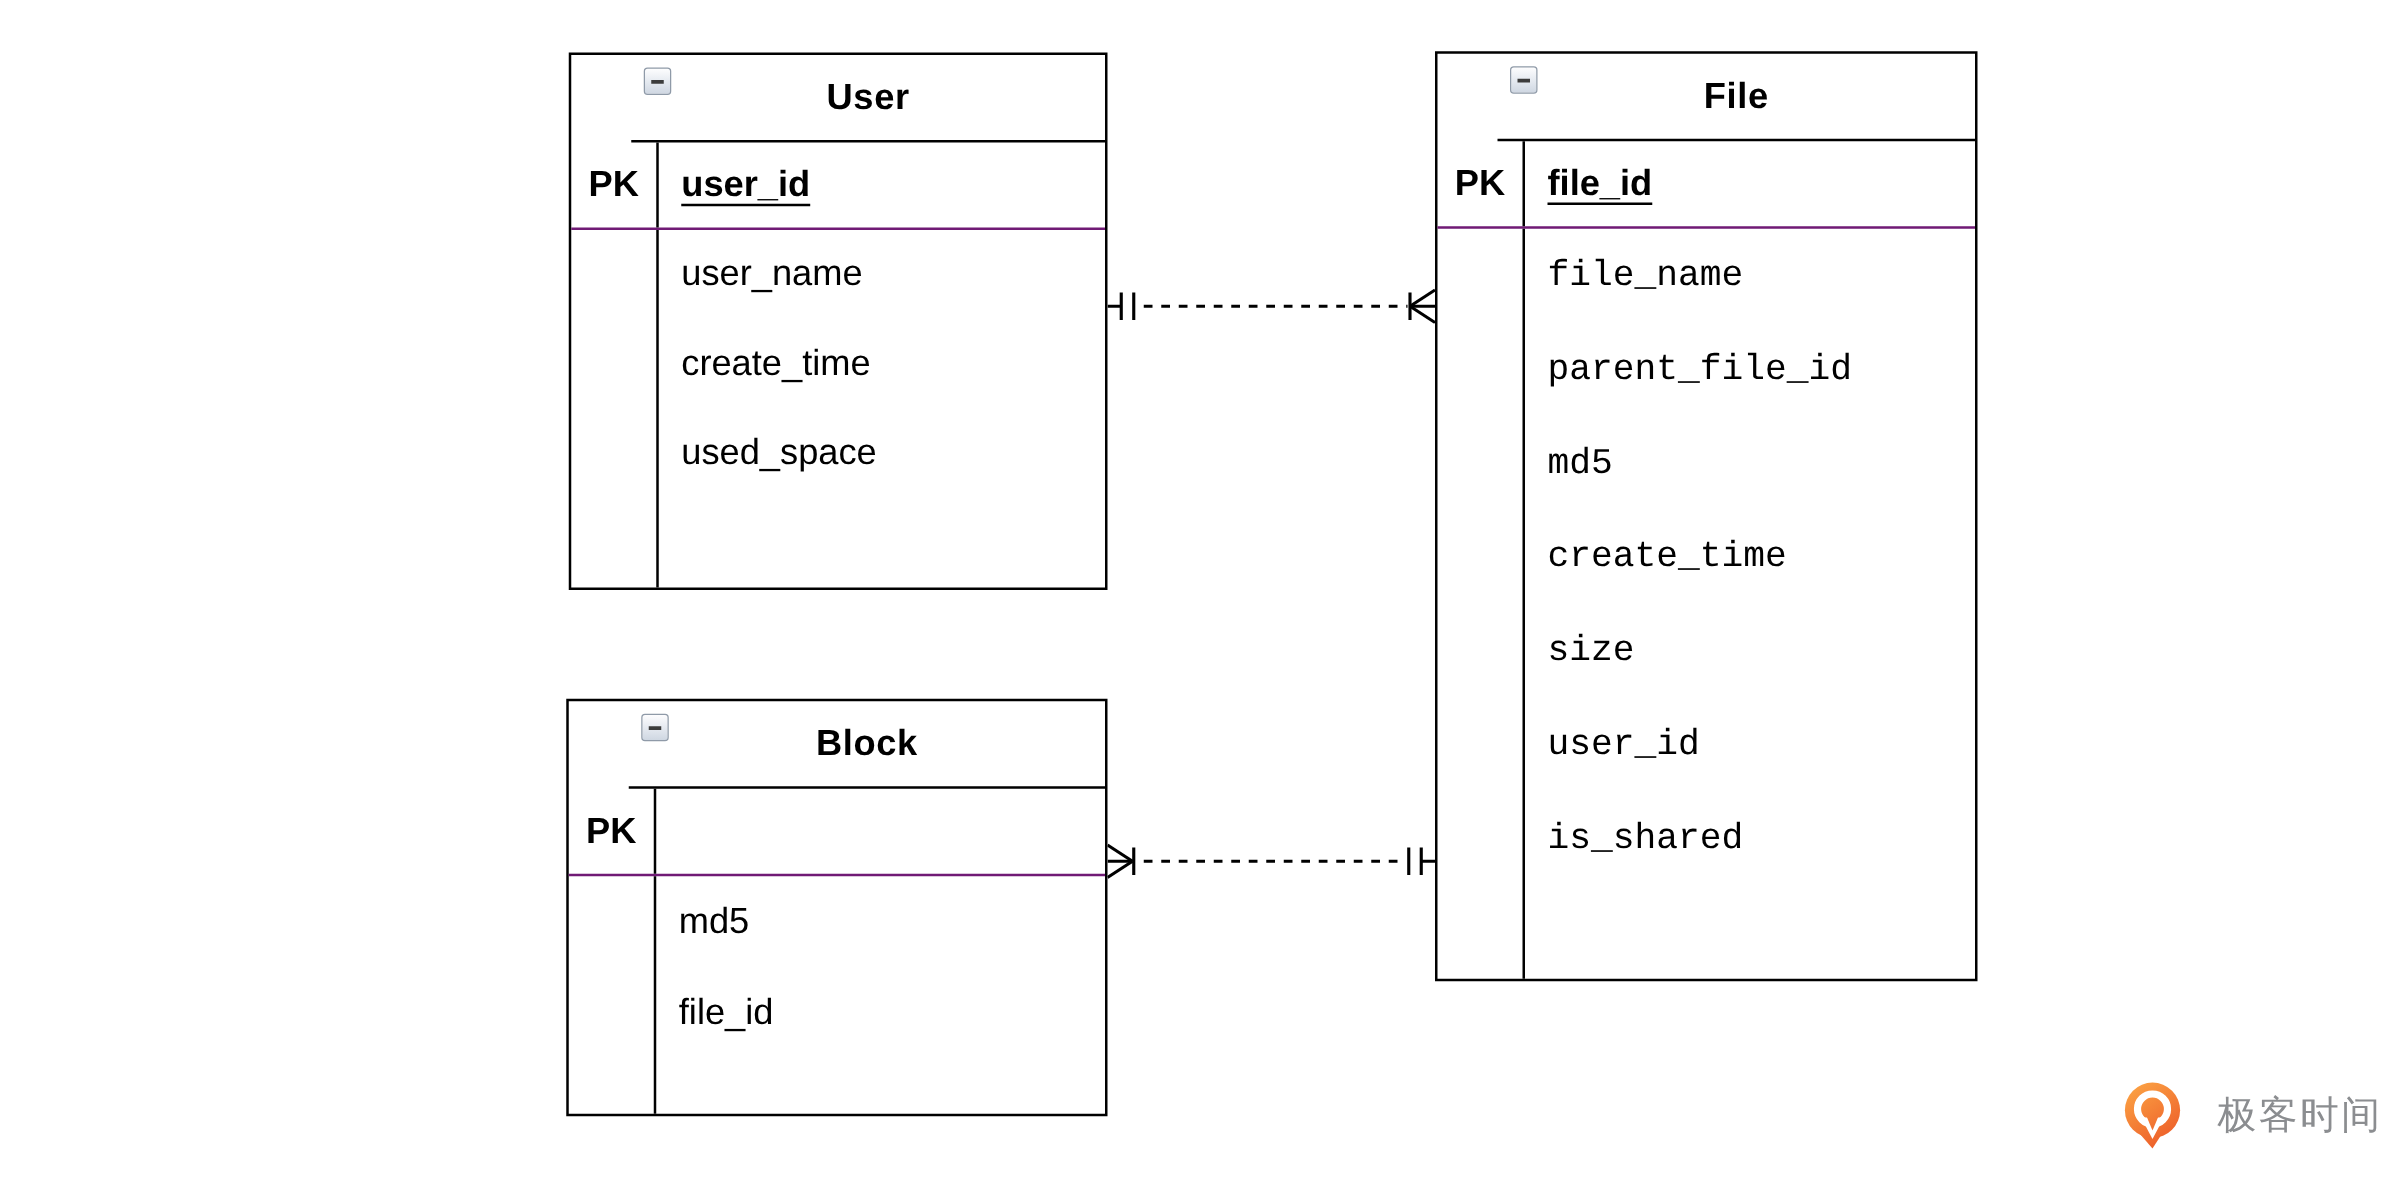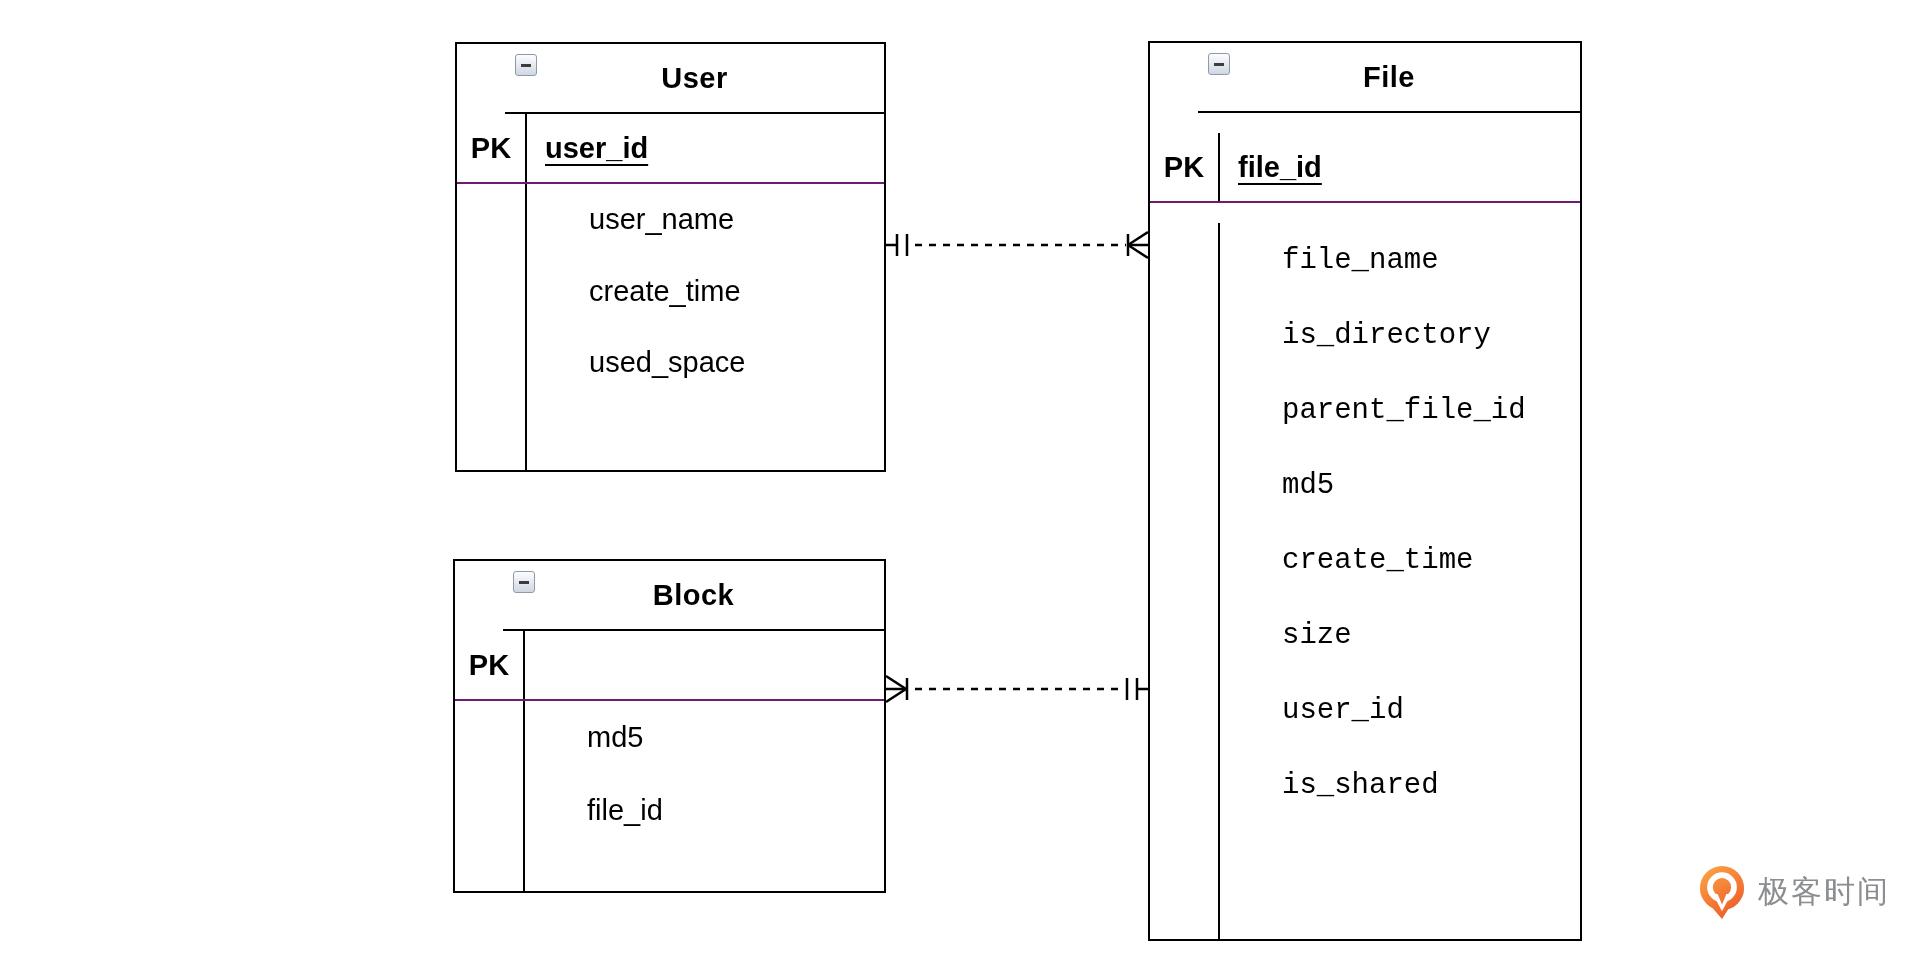--- a/index.html
+++ b/index.html
@@ -92,44 +92,43 @@
   .body-fields{
     flex:1;
     display:flex;
     flex-direction:column;
   }
   .field-row{
     display:flex;
     align-items:center;
     padding-left:18px;
     font-size:29px;
-    margin-left:44px;
   }
   .rows-4 .field-row{height:71.5px;flex:0 0 71.5px;}
   .rows-8 .field-row{height:75px;flex:0 0 75px;font-family:Liberation Mono, monospace;}
   .rows-2 .field-row{height:73px;flex:0 0 73px;}
 
   
   #entity-user {left:455px; top:42px;  width:431px; height:430px;}
-  #entity-file {left:1148px;top:41px;  width:434px; height:900px;gap:20px;}
+  #entity-file {left:1148px;top:41px;  width:434px; height:744px;}
   #entity-block{left:453px; top:559px; width:433px; height:334px;}
 
   
   .connector{position:absolute;}
   #rel-user-file {left:886px;top:223px;}
   #rel-file-block{left:886px;top:667px;}
   .connector line, .connector polyline{stroke:#000;stroke-width:2.5;fill:none;}
 
   
   .brand{
     position:absolute;
     left:1698px;top:864px;
     display:flex;
     align-items:center;
-    gap:12px;
+    gap:28px;
   }
   .brand-text{
     font-size:31px;
     color:#8b8d90;
     letter-spacing:2px;
     white-space:nowrap;
   }
 </style>
 </head>
 <body>
@@ -161,21 +160,20 @@
       <span class="entity-title">File</span>
     </div>
     <div class="pk-row">
       <div class="pk-cell">PK</div>
       <div class="pk-name">file_id</div>
     </div>
     <div class="entity-body rows-8">
       <div class="body-rail"></div>
       <div class="body-fields">
         <div class="field-row">file_name</div>
-        <div class="field-row">is_directory</div>
         <div class="field-row">parent_file_id</div>
         <div class="field-row">md5</div>
         <div class="field-row">create_time</div>
         <div class="field-row">size</div>
         <div class="field-row">user_id</div>
         <div class="field-row">is_shared</div>
       </div>
     </div>
   </div>
 

